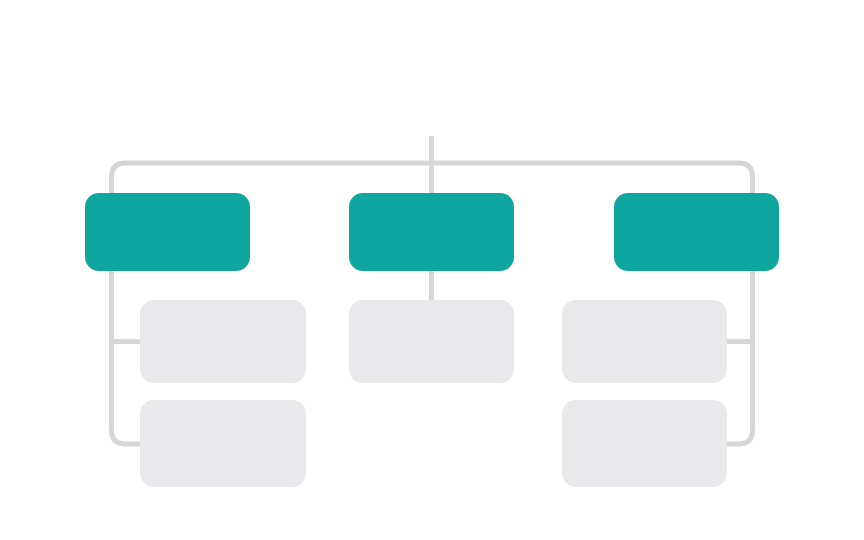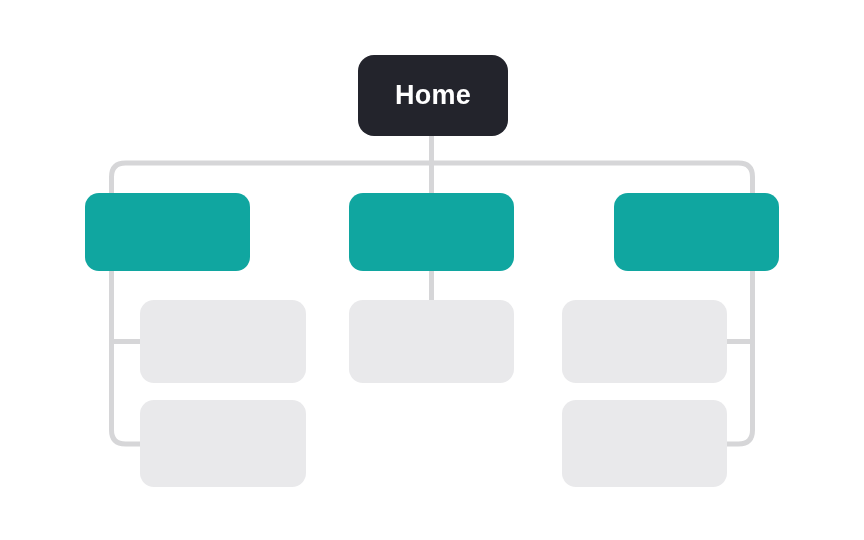--- a/index.html
+++ b/index.html
@@ -67,23 +67,20 @@
         <path d="M 431.5 136 L 431.5 196"></path>
         <path d="M 111.5 205 L 111.5 177 Q 111.5 163 125.5 163 L 738.5 163 Q 752.5 163 752.5 177 L 752.5 205"></path>
         <path d="M 111.5 271 L 111.5 430 Q 111.5 444 125.5 444 L 145 444"></path>
         <path d="M 111.5 341.5 L 145 341.5"></path>
         <path d="M 431.5 271 L 431.5 303"></path>
         <path d="M 752.5 271 L 752.5 430 Q 752.5 444 738.5 444 L 722 444"></path>
         <path d="M 752.5 341.5 L 722 341.5"></path>
       </g>
   </svg>
 
-  <div class="node node-root" style="left: 358px; top: 55px; width: 150px; height: 81px; background: rgb(35, 36, 44); border-radius: 16px;">
-    <span class="node-label" style="color: rgb(255, 255, 255);">Home</span>
-  </div>
 
   <div id="section-layer">
       <div class="node node-section" style="left: 85px; top: 193px; width: 165px; height: 78px; background: rgb(16, 166, 160); border-radius: 14px;">
         <span class="node-label"></span>
       </div>
       <div class="node node-section" style="left: 349px; top: 193px; width: 165px; height: 78px; background: rgb(16, 166, 160); border-radius: 14px;">
         <span class="node-label"></span>
       </div>
       <div class="node node-section" style="left: 614px; top: 193px; width: 165px; height: 78px; background: rgb(16, 166, 160); border-radius: 14px;">
         <span class="node-label"></span>

